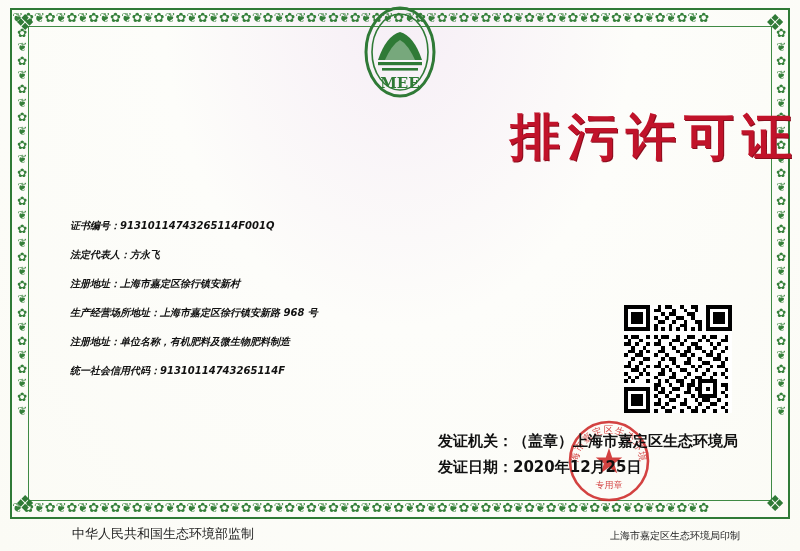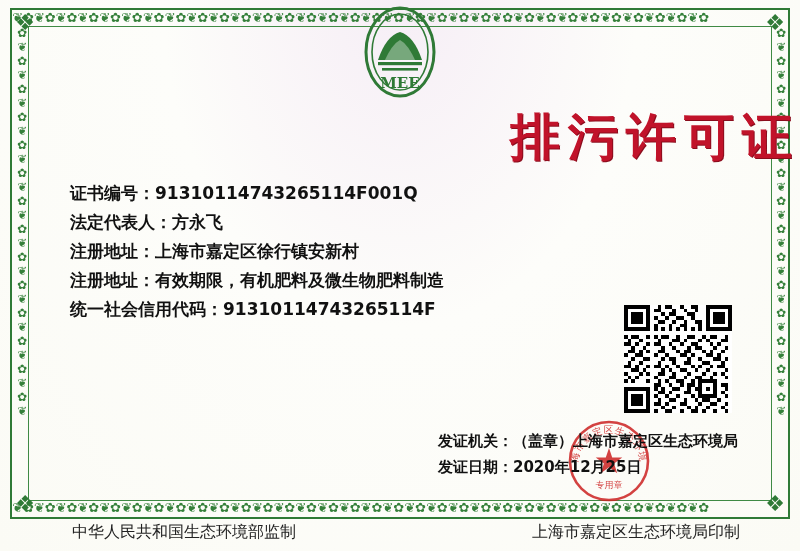--- a/index.html
+++ b/index.html
@@ -94,25 +94,26 @@
     letter-spacing: 8px;
     color: #c1132a;
     text-shadow: 1px 1px 0 #8a0d1d;
     margin-left: 20px;
   }
 
   
   .fields {
     position: absolute;
     left: 70px;
-    top: 180px;
+    top: 212px;
     width: 660px;
-    font-size: 17px;
+    font-size: 10px;
     color: #111;
     line-height: 27px;
+    font-style: italic;
   }
   .field {
     white-space: nowrap;
     margin-bottom: 2px;
   }
   .field .label { font-weight: bold; }
   .field .value { font-weight: bold; }
 
   
   .qr {
@@ -145,28 +146,28 @@
     width: 86px;
     height: 86px;
     opacity: 0.85;
   }
 
   
   .footer-left {
     position: absolute;
     left: 72px;
     bottom: 8px;
-    font-size: 16px;
+    font-size: 13px;
     color: #222;
   }
   .footer-right {
     position: absolute;
     right: 60px;
     bottom: 8px;
-    font-size: 16px;
+    font-size: 10px;
     color: #222;
   }
 </style>
 </head>
 <body>
 
 <div class="certificate">
 
   <div class="border-outer"></div>
   <div class="border-inner"></div>
@@ -199,21 +200,24 @@
     <div class="field">
       <span class="label">证书编号：</span><span class="value">91310114743265114F001Q</span>
     </div>
     <div class="field">
       <span class="label">法定代表人：</span><span class="value">方永飞</span>
     </div>
     <div class="field">
       <span class="label">注册地址：</span><span class="value">上海市嘉定区徐行镇安新村</span>
     </div>
     <div class="field">
-      <span class="label">注册地址：</span><span class="value">有效期限，有机肥料及微生物肥料制造</span>
+      <span class="label">生产经营场所地址：</span><span class="value">上海市嘉定区徐行镇安新路 968 号</span>
+    </div>
+    <div class="field">
+      <span class="label">注册地址：</span><span class="value">单位名称，有机肥料及微生物肥料制造</span>
     </div>
     <div class="field">
       <span class="label">统一社会信用代码：</span><span class="value">91310114743265114F</span>
     </div>
   </div>
 
   <div class="qr">
     <svg viewBox="0 0 29 29" width="108" height="108" shape-rendering="crispEdges" aria-hidden="true">
       <rect width="29" height="29" fill="#ffffff"></rect>
       <g fill="#000000">

